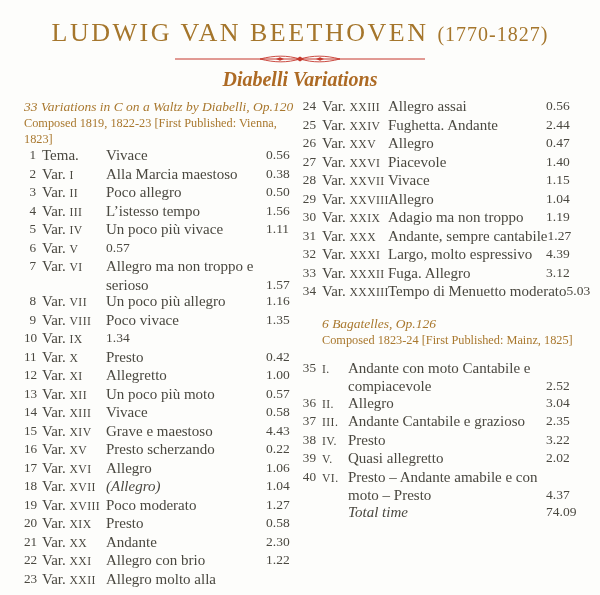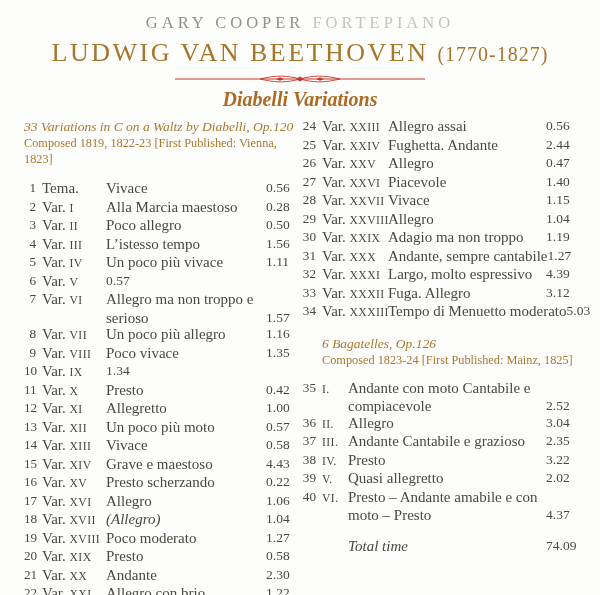--- a/index.html
+++ b/index.html
@@ -21,44 +21,43 @@
   .ornament{margin-top:3px;line-height:0;}
   .album-title{font-style:italic;font-size:20px;color:#ad6a24;line-height:24px;margin-top:2px;font-weight:bold;}
 
   
   .columns{display:flex;margin-top:7px;padding:0 20px 0 24px;}
   .col-left{width:278px;flex:none;}
   .col-right{width:278px;flex:none;}
 
   .section-title{font-style:italic;color:#a9782e;font-size:13.5px;line-height:17px;}
   .section-sub{color:#a9782e;font-size:12.3px;line-height:16px;}
-  .section-head{margin-bottom:13px;}
+  .section-head{}
   .section-head.second{margin-top:13px;margin-bottom:12px;padding-left:20px;}
 
   
   .trow{display:grid;line-height:16.5px;font-size:15px;}
   .var-l .trow{grid-template-columns:18px 64px 1fr 36px;}
   .var-r .trow{grid-template-columns:20px 66px 1fr 34px;}
   .bag .trow, .trow.bag{grid-template-columns:20px 26px 1fr 34px;}
   .tnum{text-align:right;padding-right:6px;font-size:0.88em;}
   .tlabel{white-space:nowrap;}
   .numeral{font-size:0.78em;letter-spacing:0.4px;}
   .ttitle{white-space:nowrap;}
   .ttime{text-align:left;font-size:0.9em;}
   .it{font-style:italic;}
-  .total-row{margin-top:14px;}
+  .total-row{margin-top:0;}
   .footer{margin-top:19px;font-size:13px;line-height:21px;white-space:pre;}
 </style>
 </head>
 <body>
 
 <div class="page">
 
   <div class="header">
-    <div class="artist-line"><span class="artist-name">GARY COOPER</span> <span class="artist-role">FORTEPIANO</span></div>
     <div class="composer-line"><span>LUDWIG VAN BEETHOVEN</span> <span class="composer-dates">(1770-1827)</span></div>
     <div class="ornament">
       <svg width="250" height="12" viewBox="0 0 250 12">
         <line x1="0" y1="6" x2="250" y2="6" stroke="#c5372c" stroke-width="1"></line>
         <path d="M85 6 C100 2.2, 112 2.2, 125 6 C112 9.8, 100 9.8, 85 6 Z" fill="none" stroke="#c5372c" stroke-width="0.9"></path>
         <path d="M125 6 C138 2.2, 150 2.2, 165 6 C150 9.8, 138 9.8, 125 6 Z" fill="none" stroke="#c5372c" stroke-width="0.9"></path>
         <path d="M121 6 L125 3.4 L129 6 L125 8.6 Z" fill="#c5372c"></path>
         <path d="M101 6 L105 4.2 L109 6 L105 7.8 Z" fill="#c5372c"></path>
         <path d="M141 6 L145 4.2 L149 6 L145 7.8 Z" fill="#c5372c"></path>
       </svg>
@@ -79,21 +78,21 @@
               <span class="tlabel"><span>Tema.</span> <span class="numeral"></span></span>
               <span class="ttitle">Vivace</span>
               <span class="ttime">0.56</span>
             </div>
           </div>
           <div class="track">
             <div class="trow">
               <span class="tnum">2</span>
               <span class="tlabel"><span>Var.</span> <span class="numeral">I</span></span>
               <span class="ttitle">Alla Marcia maestoso</span>
-              <span class="ttime">0.28</span>
+              <span class="ttime">0.38</span>
             </div>
           </div>
           <div class="track">
             <div class="trow">
               <span class="tnum">3</span>
               <span class="tlabel"><span>Var.</span> <span class="numeral">II</span></span>
               <span class="ttitle">Poco allegro</span>
               <span class="ttime">0.50</span>
             </div>
           </div>

